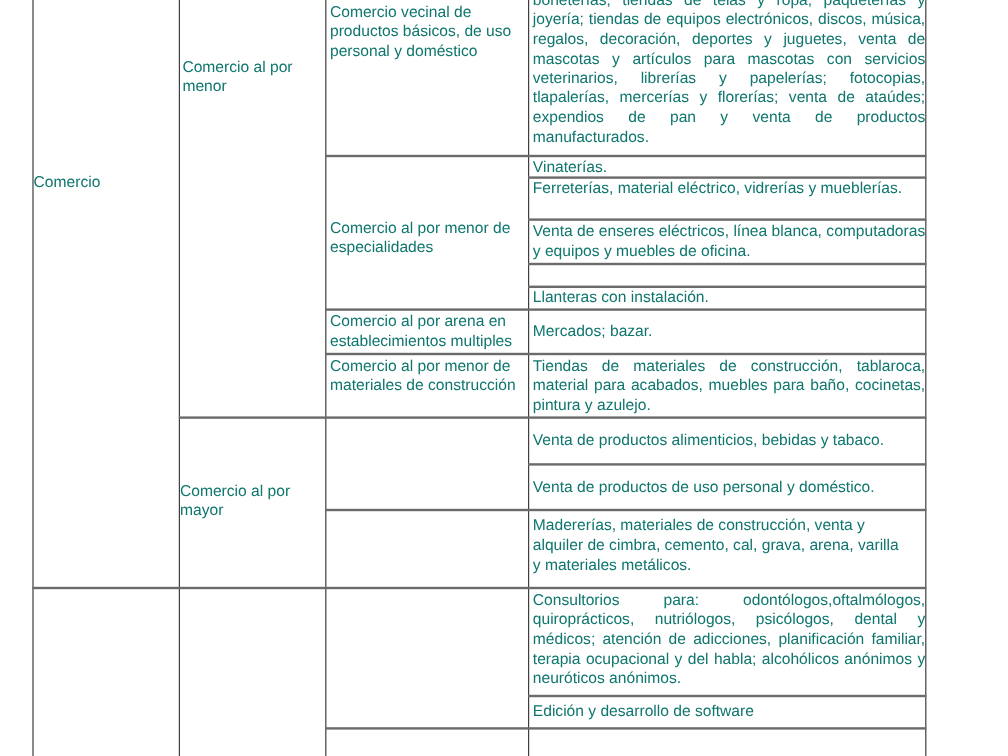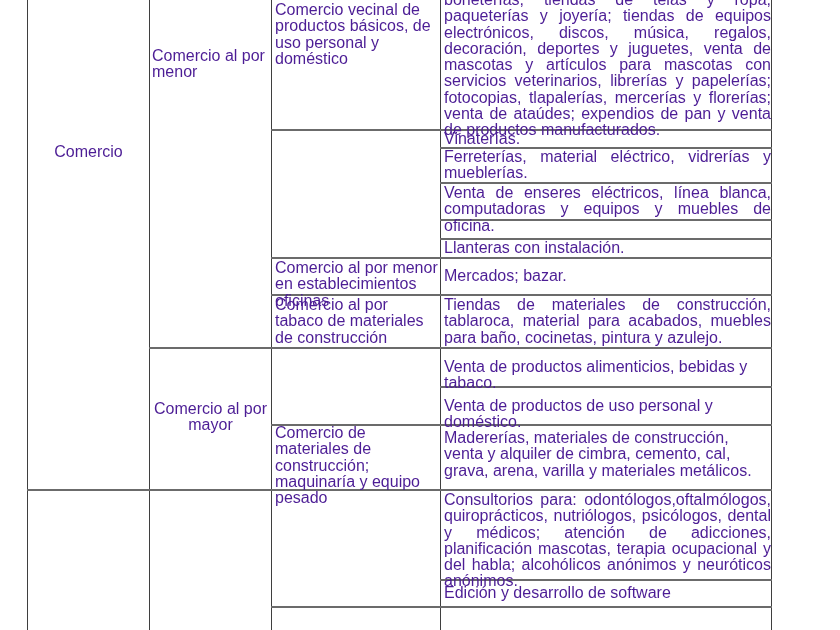--- a/index.html
+++ b/index.html
@@ -17,27 +17,27 @@
   .vline {
     position: absolute; top: 0; height: 630px; width: 1px;
     background: #3f3f3f;
   }
   .hline {
     position: absolute; height: 2px;
     background: #6b6b6b;
   }
   .txt {
     position: absolute;
-    font-size: 16px;
+    font-size: 13px;
     line-height: 16.3px;
-    color: #4c1d95;
+    color: #0f766e;
     white-space: normal;
   }
   .just { text-align: justify; }
-  .ctr  { text-align: center; }
+  .ctr  { }
 </style>
 </head>
 <body>
 
 <div id="stage">
 
   <div class="vline" style="left:27px"></div>
   <div class="vline" style="left:149px"></div>
   <div class="vline" style="left:271px"></div>
   <div class="vline" style="left:440px"></div>
@@ -56,30 +56,30 @@
   <div class="hline" style="top:489px;left:27px;width:745px"></div>
   <div class="hline" style="top:579px;left:440px;width:332px"></div>
   <div class="hline" style="top:606px;left:271px;width:501px"></div>
 
   <div class="txt ctr" style="left:28px;top:144px;width:121px">Comercio</div>
 
   <div class="txt" style="left:152px;top:48px;width:115px">Comercio al por menor</div>
   <div class="txt ctr" style="left:150px;top:401px;width:121px">Comercio al por mayor</div>
 
   <div class="txt" style="left:275px;top:2px;width:163px">Comercio vecinal de productos básicos, de uso personal y doméstico</div>
-  <div class="txt" style="left:275px;top:260px;width:166px">Comercio al por menor en establecimientos oficinas</div>
-  <div class="txt" style="left:275px;top:297px;width:163px">Comercio al por tabaco de materiales de construcción</div>
-  <div class="txt" style="left:275px;top:425px;width:145px">Comercio de materiales de construcción; maquinaría y equipo pesado</div>
+  <div class="txt" style="left:275px;top:182px;width:163px">Comercio al por menor de especialidades</div>
+  <div class="txt" style="left:275px;top:260px;width:166px">Comercio al por arena en establecimientos multiples</div>
+  <div class="txt" style="left:275px;top:297px;width:163px">Comercio al por menor de materiales de construcción</div>
 
   <div class="txt just" style="left:444px;top:-8px;width:327px">boneterías; tiendas de telas y ropa; paqueterías y joyería; tiendas de equipos electrónicos, discos, música, regalos, decoración, deportes y juguetes, venta de mascotas y artículos para mascotas con servicios veterinarios, librerías y papelerías; fotocopias, tlapalerías, mercerías y florerías; venta de ataúdes; expendios de pan y venta de productos manufacturados.</div>
   <div class="txt" style="left:444px;top:131px;width:327px">Vinaterías.</div>
   <div class="txt just" style="left:444px;top:149px;width:327px">Ferreterías, material eléctrico, vidrerías y mueblerías.</div>
   <div class="txt just" style="left:444px;top:185px;width:327px">Venta de enseres eléctricos, línea blanca, computadoras y equipos y muebles de oficina.</div>
   <div class="txt" style="left:444px;top:240px;width:327px">Llanteras con instalación.</div>
   <div class="txt" style="left:444px;top:268px;width:327px">Mercados; bazar.</div>
   <div class="txt just" style="left:444px;top:297px;width:327px">Tiendas de materiales de construcción, tablaroca, material para acabados, muebles para baño, cocinetas, pintura y azulejo.</div>
   <div class="txt" style="left:444px;top:359px;width:327px">Venta de productos alimenticios, bebidas y tabaco.</div>
   <div class="txt" style="left:444px;top:398px;width:327px">Venta de productos de uso personal y doméstico.</div>
   <div class="txt" style="left:444px;top:430px;width:315px">Madererías, materiales de construcción, venta y alquiler de cimbra, cemento, cal, grava, arena, varilla y materiales metálicos.</div>
-  <div class="txt just" style="left:444px;top:492px;width:327px">Consultorios para: odontólogos,oftalmólogos, quiroprácticos, nutriólogos, psicólogos, dental y médicos; atención de adicciones, planificación mascotas, terapia ocupacional y del habla; alcohólicos anónimos y neuróticos anónimos.</div>
+  <div class="txt just" style="left:444px;top:492px;width:327px">Consultorios para: odontólogos,oftalmólogos, quiroprácticos, nutriólogos, psicólogos, dental y médicos; atención de adicciones, planificación familiar, terapia ocupacional y del habla; alcohólicos anónimos y neuróticos anónimos.</div>
   <div class="txt" style="left:444px;top:585px;width:327px">Edición y desarrollo de software</div>
 
 </div>
 
 </body></html>

